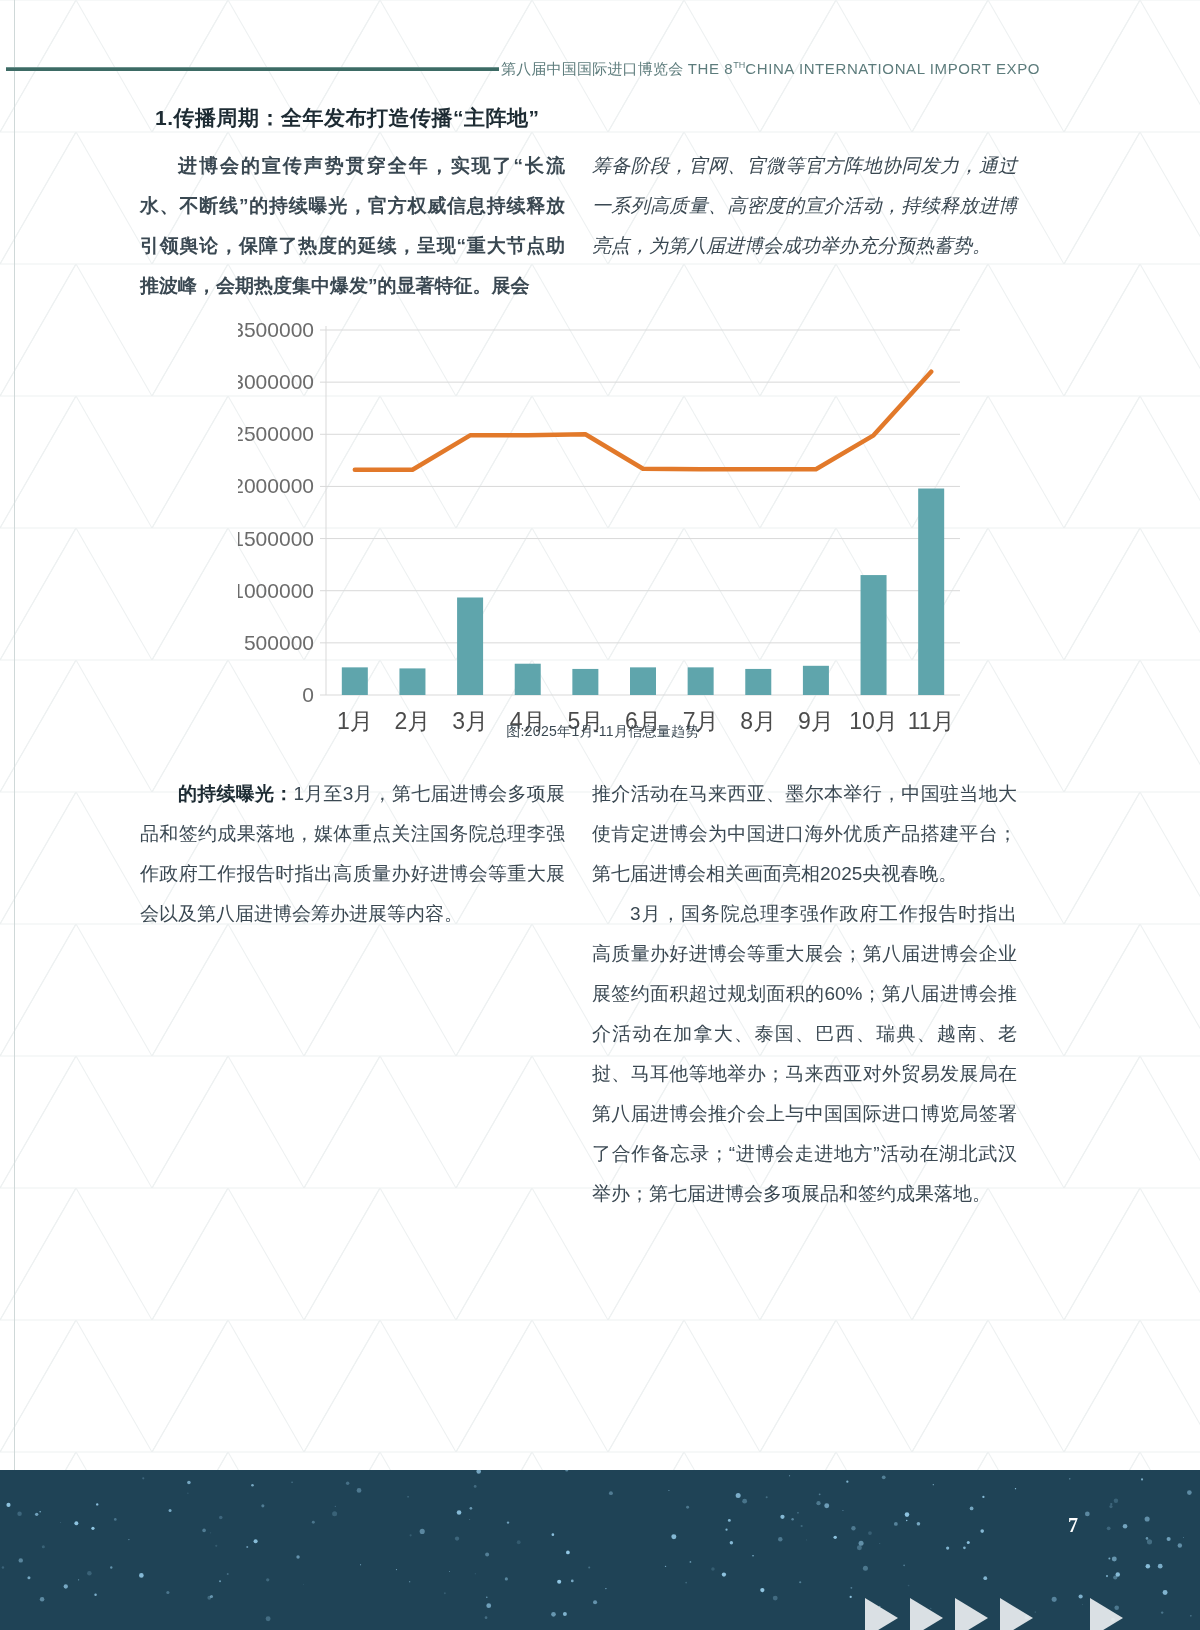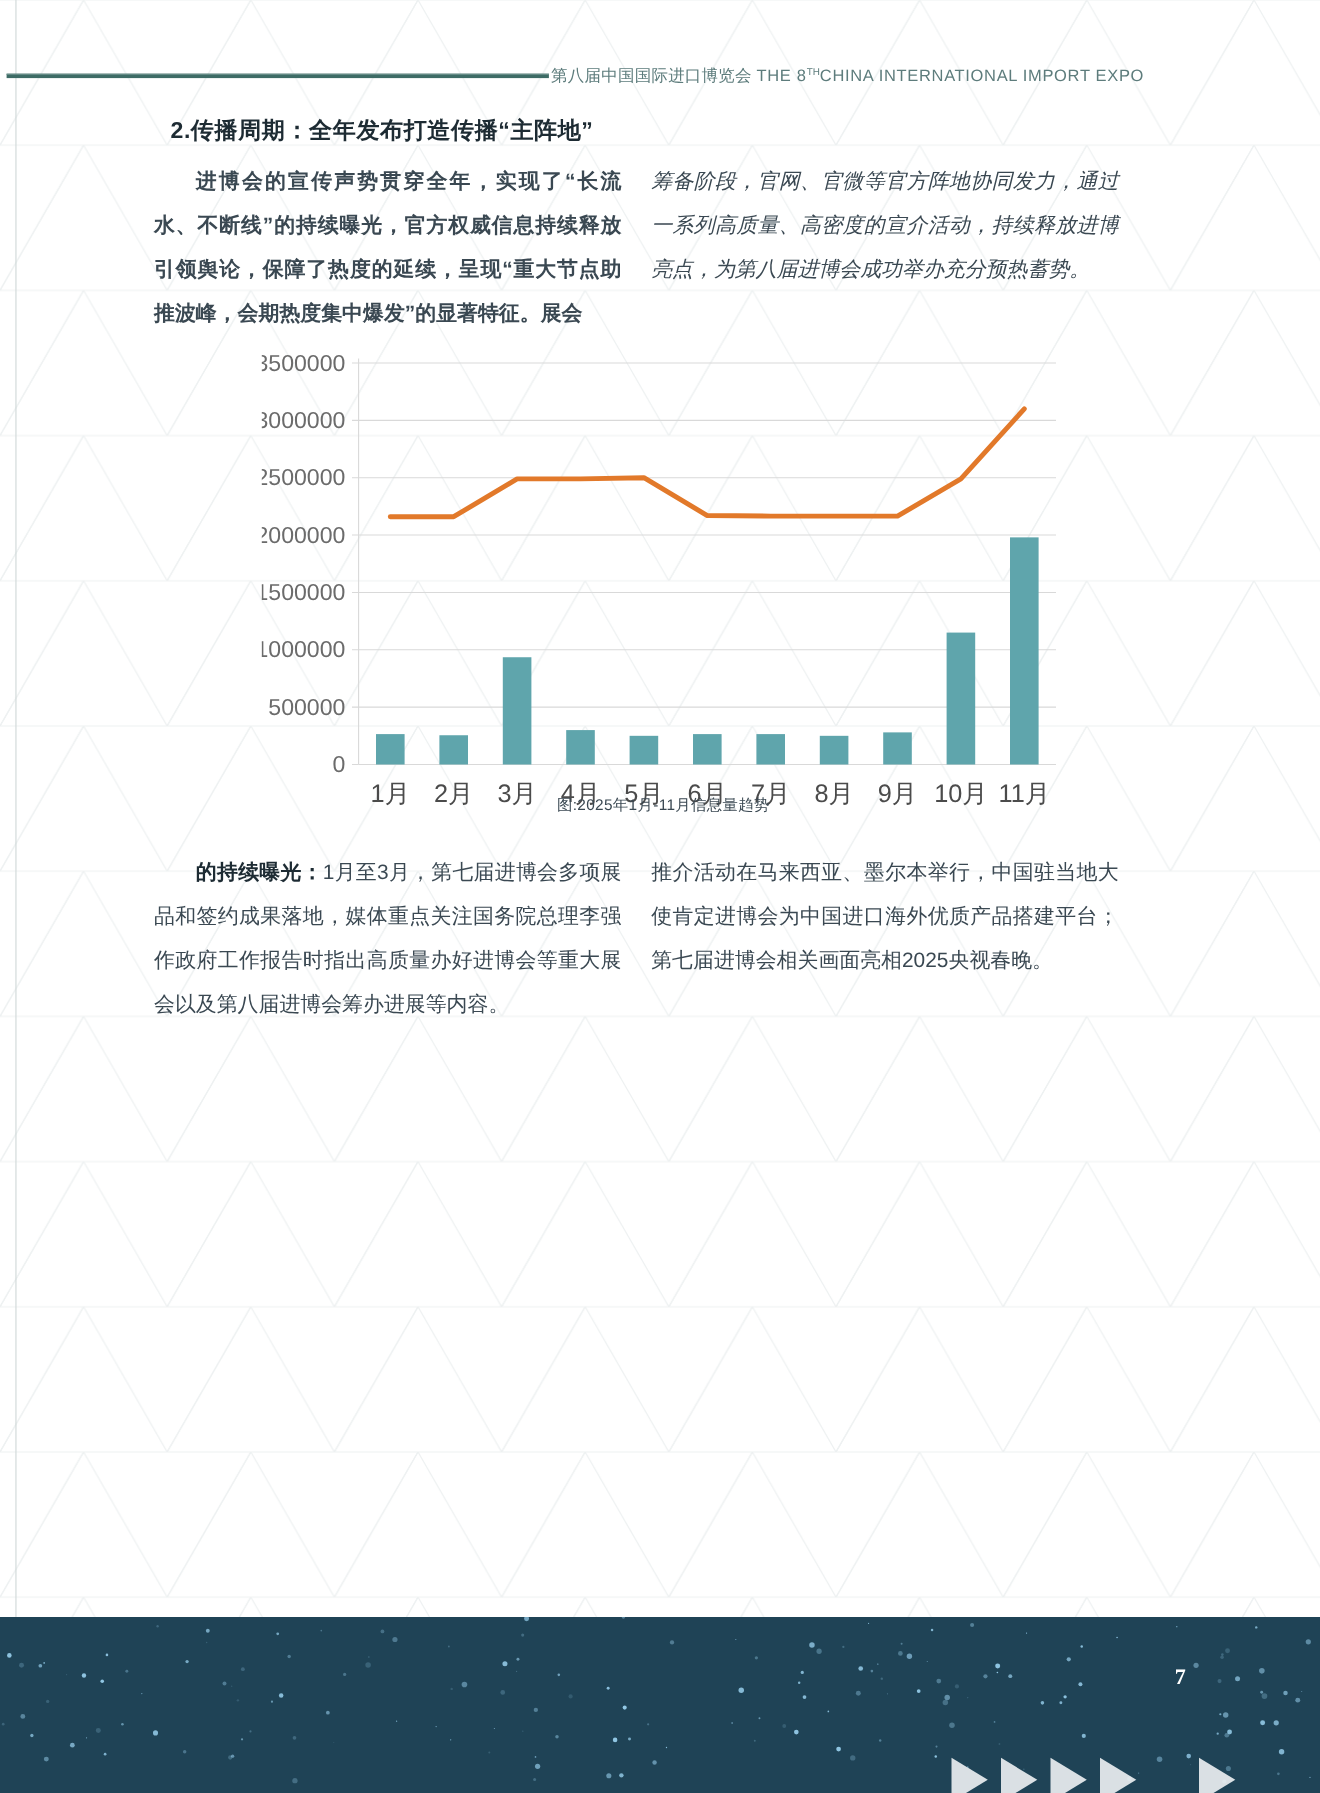--- a/index.html
+++ b/index.html
@@ -102,21 +102,21 @@
 <div class="runhead">
   <div class="rule"></div>
   <div class="txt">
     <span>第八届中国国际进口博览会</span>
     <span class="en"><span>THE 8</span><sup>TH</sup><span>CHINA INTERNATIONAL IMPORT EXPO</span></span>
   </div>
 </div>
 
 <div class="content">
 
-  <h2 class="section-title">2.传播周期：全年发布打造传播“主阵地”</h2>
+  <h2 class="section-title">1.传播周期：全年发布打造传播“主阵地”</h2>
 
   <div class="col" id="col-top-left">
     <p class="ind">进博会的宣传声势贯穿全年，实现了“长流水、不断线”的持续曝光，官方权威信息持续释放引领舆论，保障了热度的延续，呈现“重大节点助推波峰，会期热度集中爆发”的显著特征。展会</p>
   </div>
 
   <div class="col" id="col-top-right">
     <p>筹备阶段，官网、官微等官方阵地协同发力，通过一系列高质量、高密度的宣介活动，持续释放进博亮点，为第八届进博会成功举办充分预热蓄势。</p>
   </div>
 
   <div class="chart-wrap">
@@ -172,20 +172,21 @@
       </svg>
   </div>
   <div class="chart-caption">图:2025年1月-11月信息量趋势</div>
 
   <div class="col" id="col-bot-left">
     <p class="ind"><b>的持续曝光：</b><span>1月至3月，第七届进博会多项展品和签约成果落地，媒体重点关注国务院总理李强作政府工作报告时指出高质量办好进博会等重大展会以及第八届进博会筹办进展等内容。</span></p>
   </div>
 
   <div class="col" id="col-bot-right">
     <p>推介活动在马来西亚、墨尔本举行，中国驻当地大使肯定进博会为中国进口海外优质产品搭建平台；第七届进博会相关画面亮相2025央视春晚。</p>
+    <p class="ind">3月，国务院总理李强作政府工作报告时指出高质量办好进博会等重大展会；第八届进博会企业展签约面积超过规划面积的60%；第八届进博会推介活动在加拿大、泰国、巴西、瑞典、越南、老挝、马耳他等地举办；马来西亚对外贸易发展局在第八届进博会推介会上与中国国际进口博览局签署了合作备忘录；“进博会走进地方”活动在湖北武汉举办；第七届进博会多项展品和签约成果落地。</p>
   </div>
 
 </div>
 
 <div class="footer">
   <svg class="arrows" viewBox="0 0 1200 160">
       <circle cx="42.0945592420616" cy="129.19332912619845" r="2.257908011347944" fill="#9fd7f5" fill-opacity="0.4825189949630383"></circle>
       <circle cx="36.680889146719544" cy="44.33974476733233" r="1.681521201730483" fill="#9fd7f5" fill-opacity="0.6415202560329439"></circle>
       <circle cx="409.7381116867709" cy="111.66517143680956" r="0.5272773504849884" fill="#9fd7f5" fill-opacity="0.8106825518704405"></circle>
       <circle cx="408.0596925728301" cy="26.806354535187758" r="0.8206490220598175" fill="#9fd7f5" fill-opacity="0.29359290904532787"></circle>

